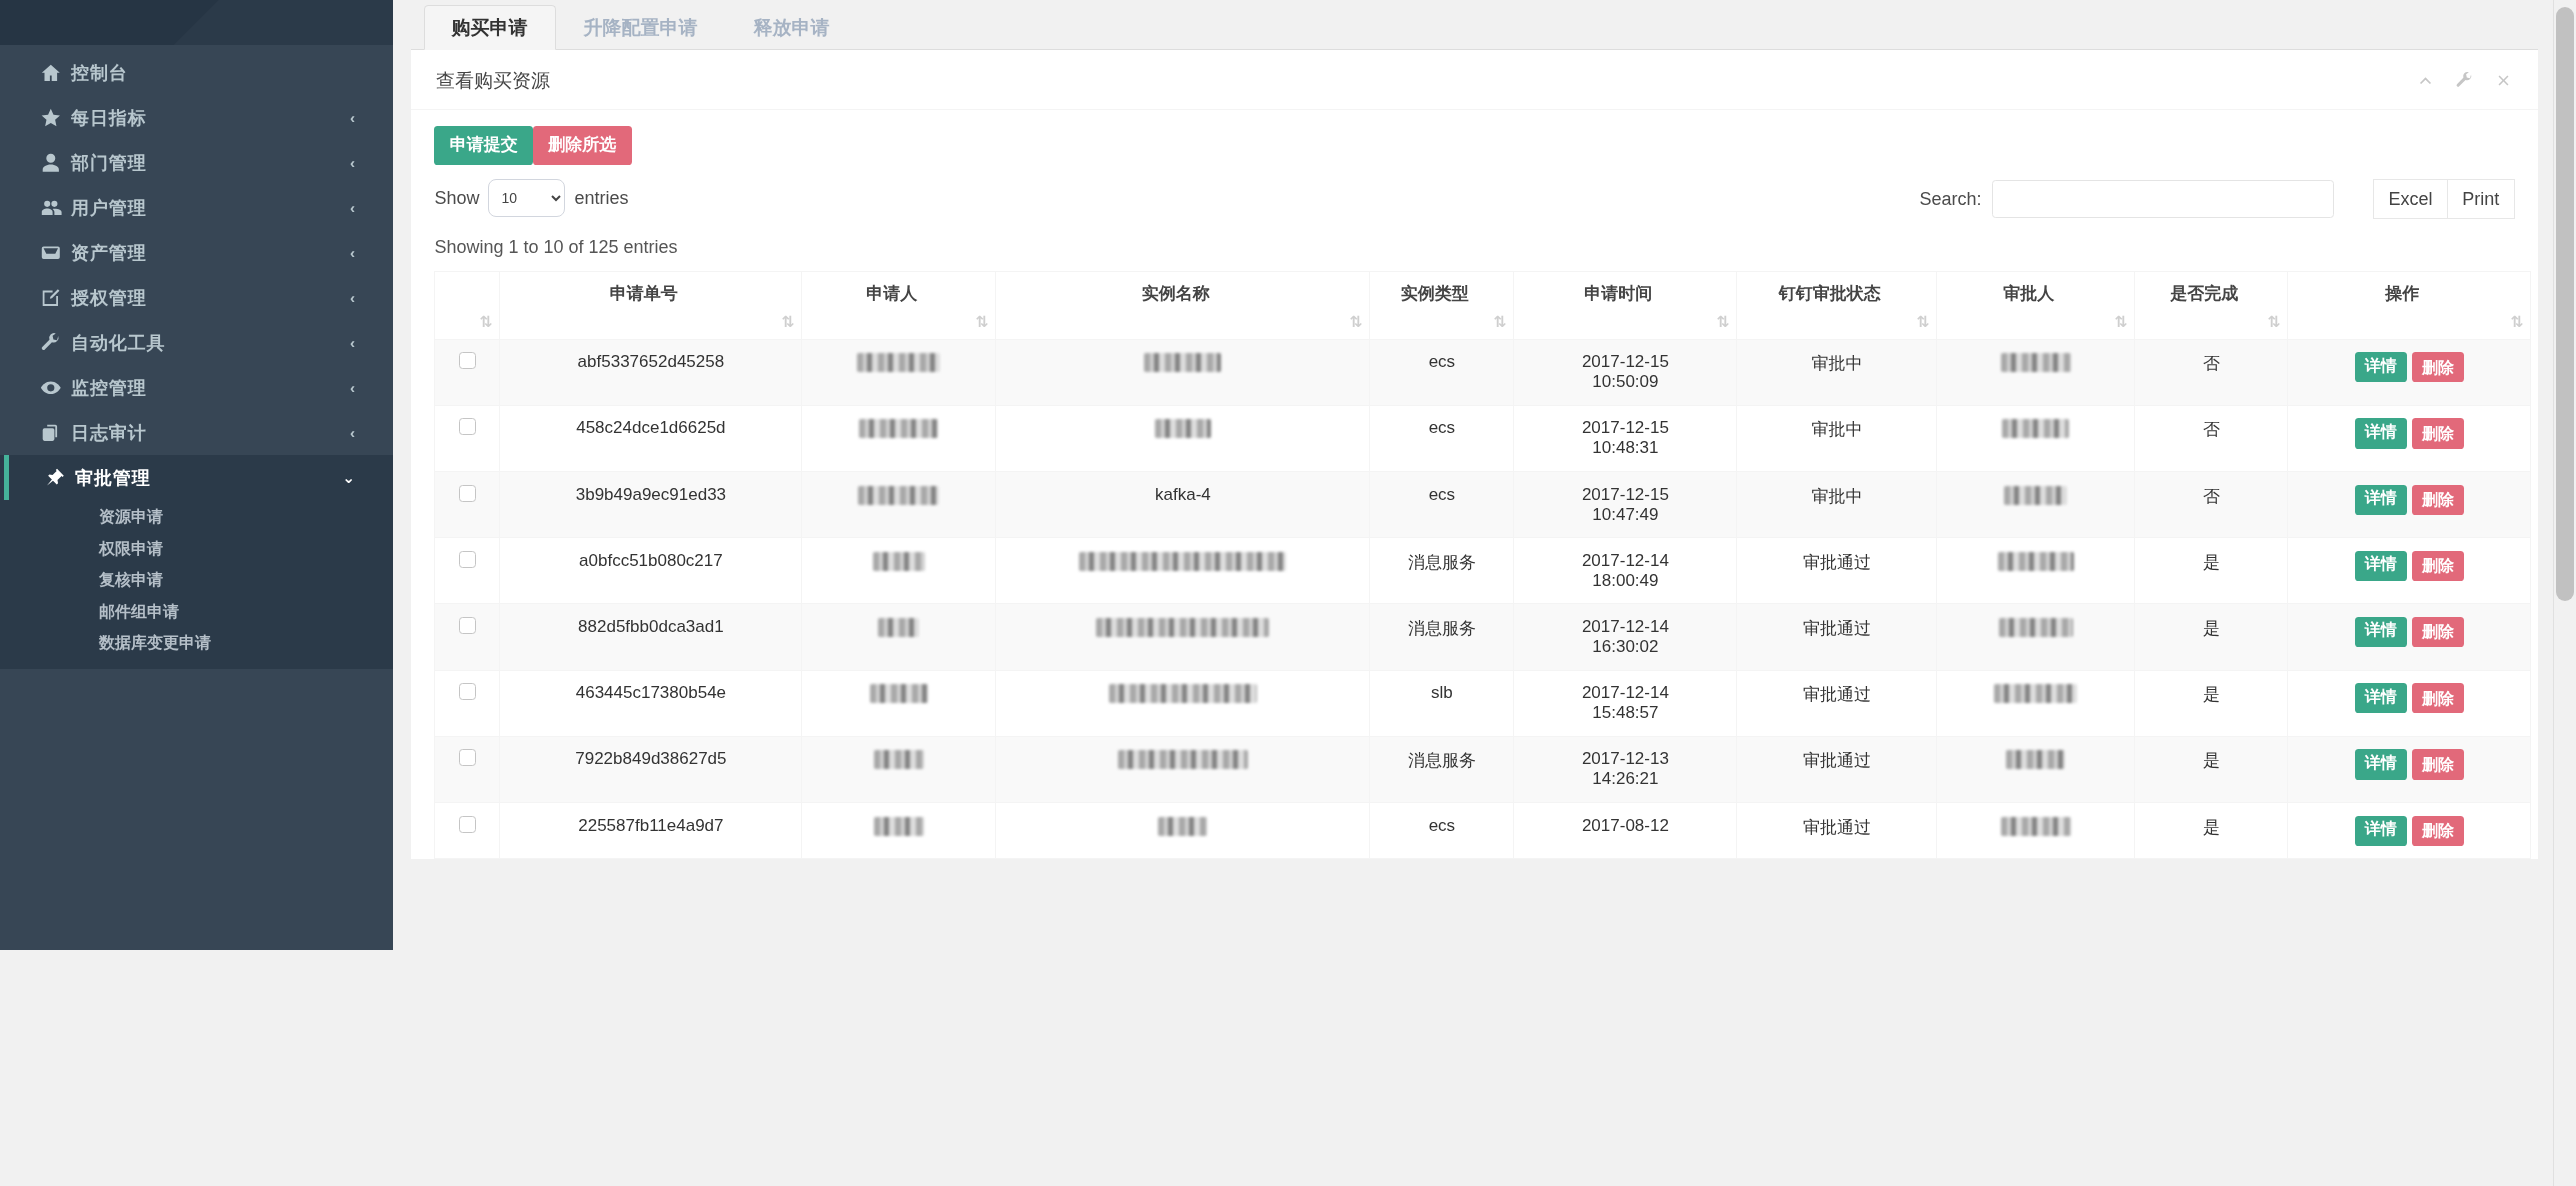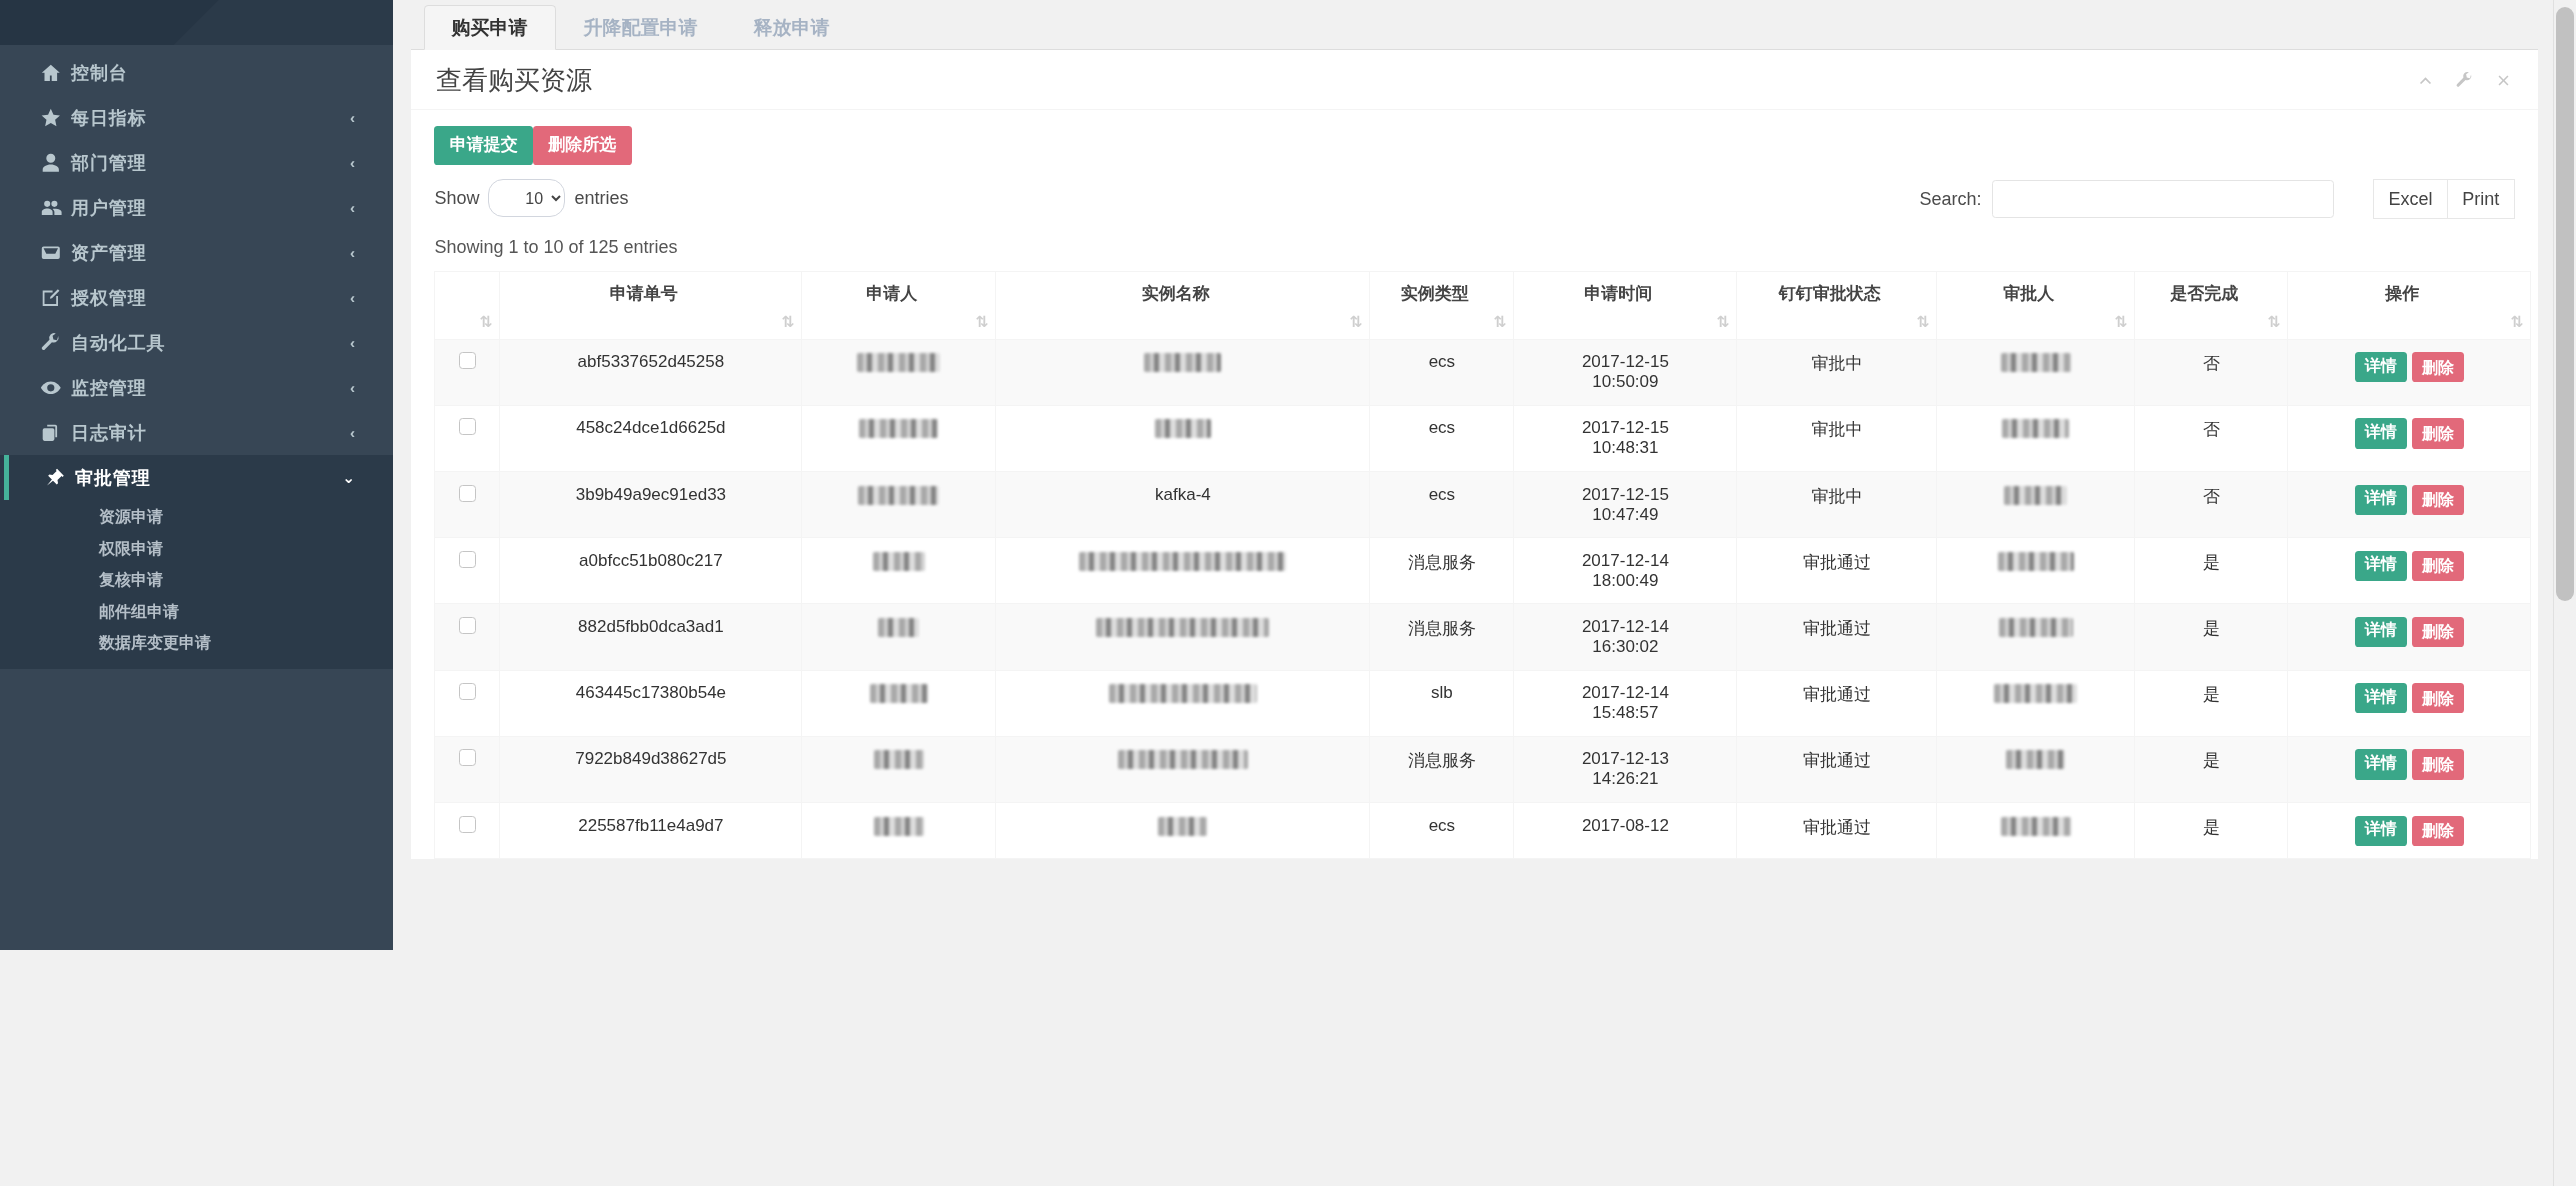--- a/index.html
+++ b/index.html
@@ -108,21 +108,21 @@
     background: #ffffff;
     border-top: 2.7px solid #ffffff;
     margin-top: 0;
   }
   .panel-head {
     display: flex; align-items: center;
     height: 58px;
     padding: 0 25px 0 25px;
     border-bottom: 0.9px solid #f4f4f4;
   }
-  .panel-title { font-size: 26px; color: #444444; font-weight: normal; flex: 1 1 auto; }
+  .panel-title { font-size: 19px; color: #444444; font-weight: normal; flex: 1 1 auto; }
   .panel-tools { display: flex; align-items: center; gap: 20px; color: #c8c8c8; }
   .panel-tools .tool { cursor: pointer; display: inline-flex; }
   .panel-tools svg { width: 19px; height: 19px; fill: #c6c6c6; display: block; }
 
   .panel-body { padding: 16px 23.4px 0 23.4px; }
 
   .btn {
     border: none; border-radius: 3.6px;
     font-size: 17px; font-weight: bold;
     color: #ffffff;
@@ -131,24 +131,24 @@
     font-family: inherit;
     line-height: 1.1;
   }
   .btn-green { background: #3aa789; }
   .btn-red { background: #e2697a; }
   .btn-row { display: flex; gap: 0; margin-bottom: 14.4px; }
 
   .dt-head { display: flex; align-items: flex-start; justify-content: space-between; }
   .dt-length { display: flex; align-items: center; gap: 9px; font-size: 18px; color: #4b4b4b; }
   .dt-length select {
-    font-size: 16px; font-family: inherit; color: #444;
+    font-size: 14px; font-family: inherit; color: #444;
     padding: 6.3px 5.4px 6.3px 8px;
-    border: 0.9px solid #d2d6de; border-radius: 15px;
-    background: #fff; width: 77px; height: 38px; text-align: right;
+    border: 0.9px solid #d2d6de; border-radius: 8px;
+    background: #fff; width: 77px; height: 38px;
   }
   .dt-filter { display: flex; align-items: center; gap: 10.8px; }
   .dt-filter-label { font-size: 18px; color: #4b4b4b; }
   .dt-filter input {
     width: 342px; height: 38px;
     border: 0.9px solid #e4e4e4; border-radius: 3.6px;
     font-size: 18px; font-family: inherit;
     padding: 0 9px; color: #444; background: #fff;
   }
   .dt-buttons { display: flex; margin-left: 28px; }

